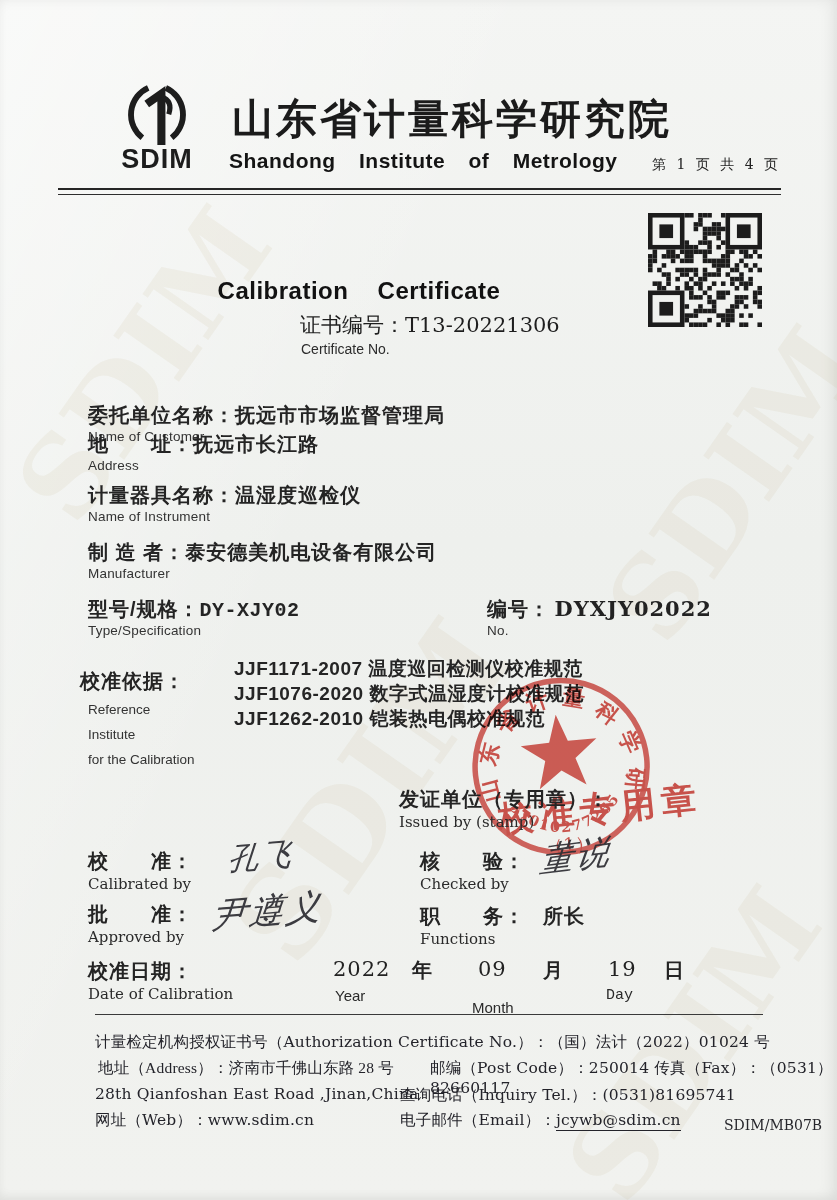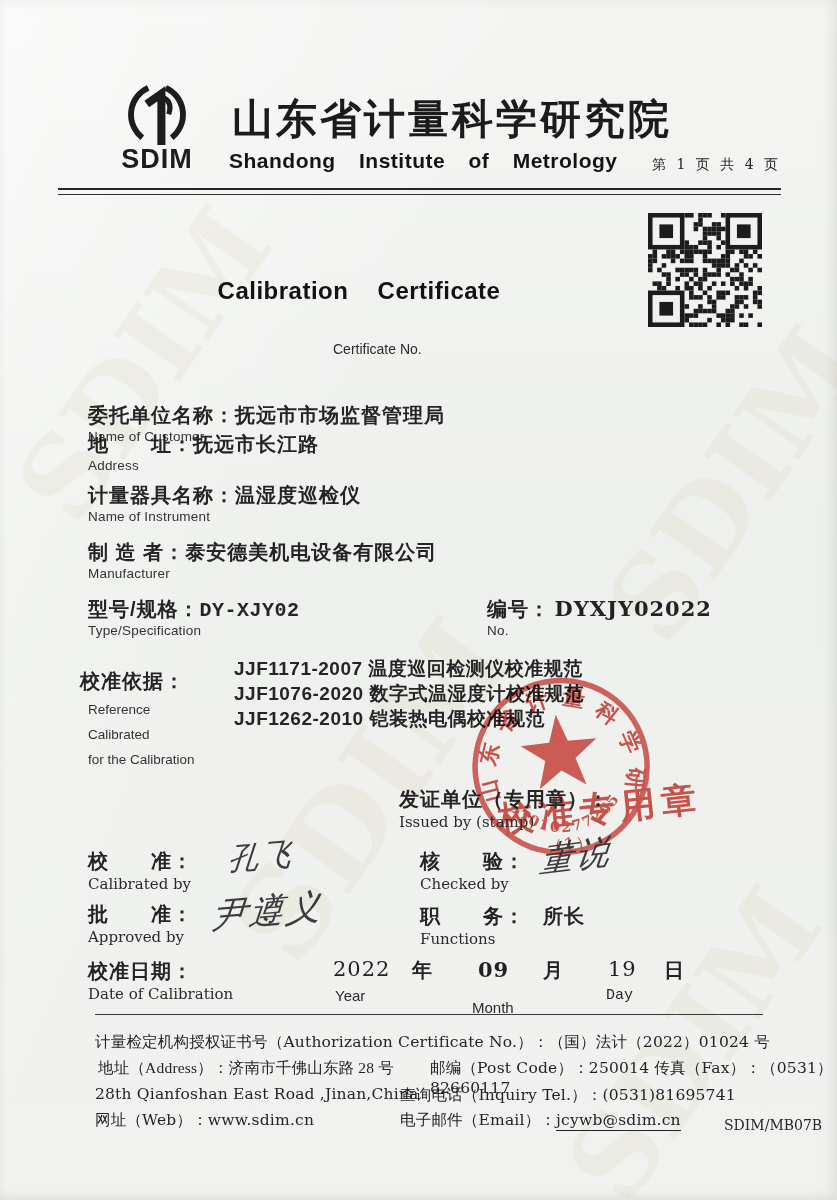--- a/index.html
+++ b/index.html
@@ -29,21 +29,21 @@
                border-top:2.5px solid #262626; border-bottom:1.8px solid #2e2e2e;}
   
   .title-cn{left:0; top:206px; width:837px; text-align:center;
             font-family:"DejaVu Serif", serif; font-weight:900; font-size:56px;
             letter-spacing:26px; text-indent:26px; color:#161616;
             text-shadow:1px 0 0 #161616, 0 1px 0 #161616;}
   .title-en{left:0; top:277px; width:718px; text-align:center;
             font-size:24px; font-weight:bold; word-spacing:22px; letter-spacing:.5px; color:#121212;}
   .qr{left:648px; top:213px; width:114px; height:114px;}
   .certno{left:300px; top:311px; font-family:"DejaVu Serif", serif; font-size:21px; color:#1e1e1e;}
-  .certno-en{left:301px; top:341px; font-size:14px; color:#2c2c2c;margin-left:32px;}
+  .certno-en{left:301px; top:341px; font-size:14px; color:#2c2c2c;}
   
   .f-label{font-size:20px; font-weight:600; color:#242424; letter-spacing:1px;}
   .f-value{font-size:20px; font-weight:600; color:#242424; letter-spacing:1px;}
   .f-en{font-size:13.5px; color:#333; font-weight:400; letter-spacing:.2px;}
   .mono-val{font-family:"Liberation Mono", monospace; font-weight:bold; letter-spacing:.5px;}
   .serif-bold-val{font-family:"DejaVu Serif", serif; font-weight:bold; font-size:21px; letter-spacing:1px;}
   
   .ref-items div{font-size:19px; font-weight:600; color:#252525; line-height:25px; letter-spacing:.5px;}
   .ref-en div{font-size:13.5px; color:#333; line-height:25px;}
   
@@ -288,20 +288,21 @@
         <rect x="95.76" y="109.44" width="4.56" height="4.56" fill="#1c1c1c"></rect>
         <rect x="109.44" y="109.44" width="4.56" height="4.56" fill="#1c1c1c"></rect>
         <rect x="2.28" y="2.28" width="31.919999999999998" height="31.919999999999998" fill="none" stroke="#1c1c1c" stroke-width="4.56"></rect>
         <rect x="11.399999999999999" y="11.399999999999999" width="13.68" height="13.68" fill="#1c1c1c"></rect>
         <rect x="79.8" y="2.28" width="31.919999999999998" height="31.919999999999998" fill="none" stroke="#1c1c1c" stroke-width="4.56"></rect>
         <rect x="88.91999999999999" y="11.399999999999999" width="13.68" height="13.68" fill="#1c1c1c"></rect>
         <rect x="2.28" y="79.8" width="31.919999999999998" height="31.919999999999998" fill="none" stroke="#1c1c1c" stroke-width="4.56"></rect>
         <rect x="11.399999999999999" y="88.91999999999999" width="13.68" height="13.68" fill="#1c1c1c"></rect>
       </svg></div>
 
+  <div class="abs certno"><span>证书编号：</span><span>T13-20221306</span></div>
   <div class="abs certno-en">Certificate No.</div>
 
   <div class="abs" style="left:88px; top:370px;margin-top:32px;">
     <span class="f-label">委托单位名称：</span><span class="f-value">抚远市市场监督管理局</span>
     <div class="f-en">Name of Customer</div>
   </div>
 
   <div class="abs" style="left:88px; top:431px;">
     <span class="f-label">地　　址：</span><span class="f-value">抚远市长江路</span>
     <div class="f-en">Address</div>
@@ -324,21 +325,21 @@
   <div class="abs" style="left:487px; top:596px;">
     <span class="f-label">编号：</span> <span class="serif-bold-val">DYXJY02022</span>
     <div class="f-en">No.</div>
   </div>
 
   <div class="abs" style="left:80px; top:668px;">
     <span class="f-label">校准依据：</span>
   </div>
   <div class="abs ref-en" style="left:88px; top:697px;">
     <div>Reference</div>
-    <div>Calibrated</div>
+    <div>Institute</div>
     <div>for the Calibration</div>
   </div>
   <div class="abs ref-items" style="left:234px; top:656px;">
     <div>JJF1171-2007 温度巡回检测仪校准规范</div>
     <div>JJF1076-2020  数字式温湿度计校准规范</div>
     <div>JJF1262-2010  铠装热电偶校准规范</div>
   </div>
 
   <svg class="abs stamp" viewBox="0 0 270 240">
     <g fill="none" stroke="#d04038">
@@ -393,21 +394,21 @@
     <div class="en-sub">Functions</div>
   </div>
 
   <div class="abs" style="left:88px; top:958px;">
     <span class="f-label">校准日期：</span>
     <div class="en-sub">Date of Calibration</div>
   </div>
   <div class="abs serif-bold-val" style="left:333px; top:957px; font-weight:normal;">2022</div>
   <div class="abs f-label" style="left:412px; top:957px;">年</div>
   <div class="abs en-sub" style="left:335px; top:987px; font-family:'Liberation Sans',sans-serif;">Year</div>
-  <div class="abs serif-bold-val" style="left:478px; top:957px; font-weight:bold;">09</div>
+  <div class="abs serif-bold-val" style="left:478px; top:957px; font-weight:normal;">09</div>
   <div class="abs f-label" style="left:543px; top:957px;">月</div>
   <div class="abs en-sub" style="left:472px; top:987px; font-family:'Liberation Sans',sans-serif;margin-top:12px;">Month</div>
   <div class="abs serif-bold-val" style="left:608px; top:957px; font-weight:normal;">19</div>
   <div class="abs f-label" style="left:664px; top:957px;">日</div>
   <div class="abs en-sub" style="left:606px; top:987px; font-family:Liberation Mono, monospace;">Day</div>
 
   <div class="abs rule-thin"></div>
   <div class="abs ft" style="left:95px; top:1032px;">计量检定机构授权证书号（Authorization Certificate No.）：（国）法计（2022）01024 号</div>
   <div class="abs ft" style="left:98px; top:1058px;font-family:Liberation Serif, serif;">地址（Address）：济南市千佛山东路 28 号</div>
   <div class="abs ft" style="left:430px; top:1058px;">邮编（Post Code）：250014 传真（Fax）：（0531）82660117</div>

